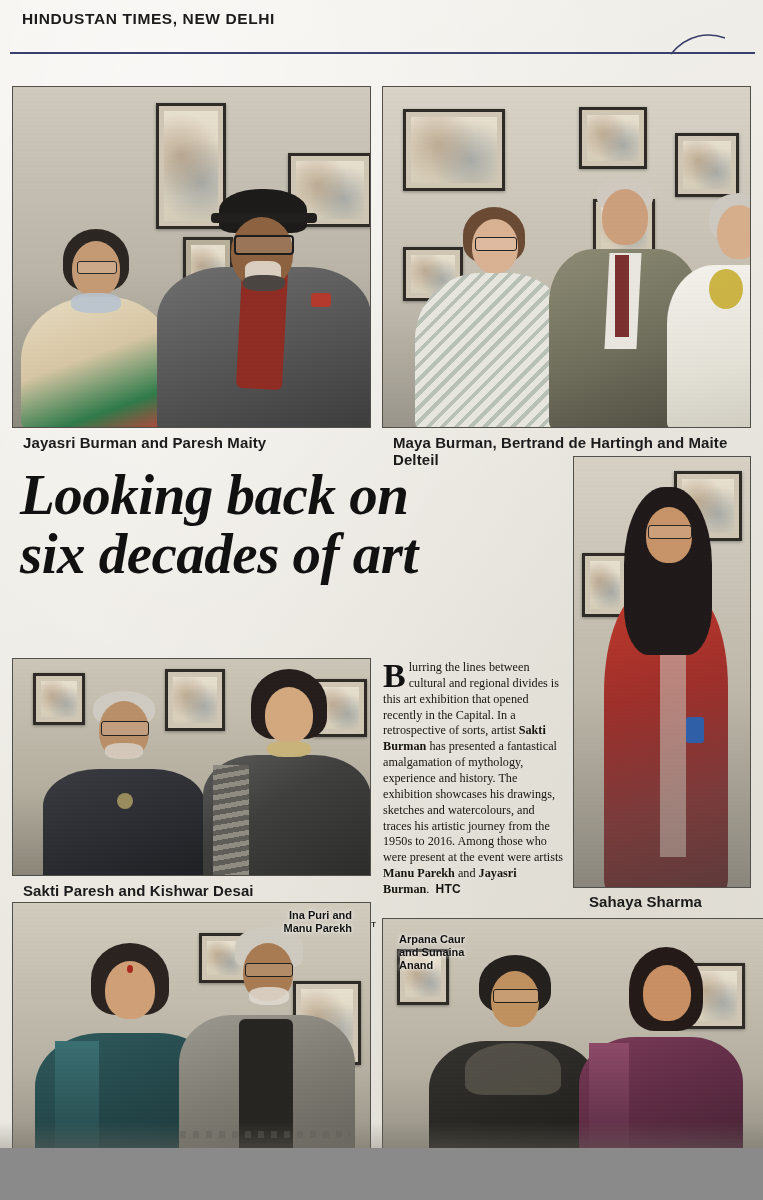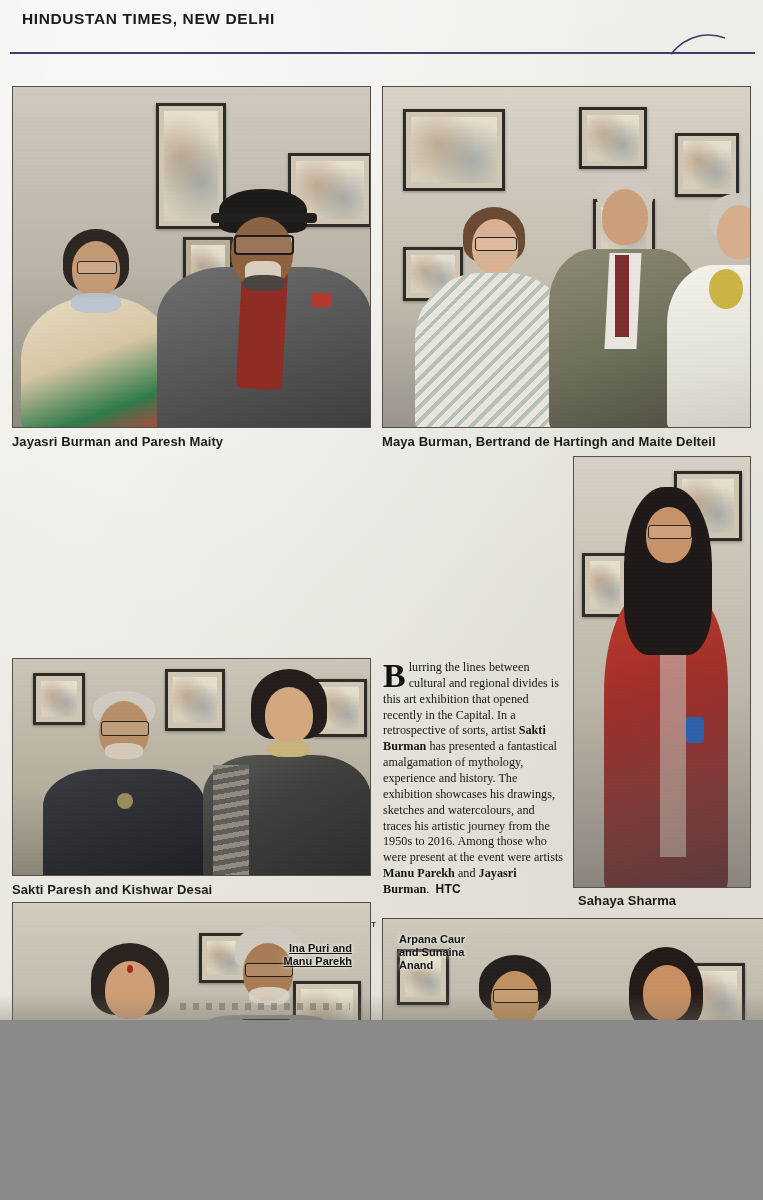--- a/index.html
+++ b/index.html
@@ -3,21 +3,21 @@
 <meta charset="utf-8">
 <style>
   html, body {
     margin: 0;
     padding: 0;
     background: #8a8a8a;
   }
   .page {
     position: relative;
     width: 763px;
-    height: 1020px;
+    height: 1148px;
     background: #f0abfc;
     overflow: hidden;
     font-family: "Liberation Serif", serif;
     color: #1a1a1a;
   }
   
   .paper-tint {
     position: absolute;
     inset: 0;
     background:
@@ -66,23 +66,24 @@
   .photo {
     position: absolute;
     overflow: hidden;
     background: #6d6a63;
     border: 1px solid rgba(0,0,0,0.25);
   }
   .cap {
     position: absolute;
     font-family: "Liberation Sans", sans-serif;
     font-weight: bold;
-    font-size: 13px;
+    font-size: 15px;
     color: #1b1b1b;
     letter-spacing: 0.1px;
+    margin-left: 11px;
   }
   .cap-onimg {
     position: absolute;
     font-family: "Liberation Sans", sans-serif;
     font-weight: bold;
     font-size: 11px;
     color: #111;
     line-height: 1.2;
     text-shadow: 0 0 3px rgba(255,255,255,0.85), 0 0 6px rgba(255,255,255,0.6);
   }
@@ -266,20 +267,24 @@
     <div class="person" style="left:292px; top:106px; width:136px; height:234px;">
       <div class="body" style="left:-8px; top:72px; width:132px; height:164px; background:linear-gradient(170deg,#f4f2ec 0%,#e3e0d6 60%,#cfcbbf 100%); border-radius:36% 34% 4% 4%;"></div>
       <div style="position:absolute; left:34px; top:76px; width:34px; height:40px; background:#c9b03b; border-radius:50%; opacity:0.95;"></div>
       <div class="hair" style="left:34px; top:0px; width:60px; height:48px; background:#cdc8c0;"></div>
       <div class="head" style="left:42px; top:12px; width:44px; height:54px; background:#d7ae8c;"></div>
     </div>
     <div class="grain"></div>
   </div>
   <div class="cap" style="left:382px; top:434px;">Maya Burman, Bertrand de Hartingh and Maite Delteil</div>
 
+  <div class="headline">
+    <div>Looking back on</div>
+    <div>six decades of art</div>
+  </div>
 
   <div class="photo" style="left:573px; top:456px; width:176px; height:430px;">
     <div class="wall" style="background:linear-gradient(180deg,#d6d1c4 0%,#bdb7a9 55%,#8b867c 100%);"></div>
     <div class="frame-art" style="left:100px; top:14px; width:62px; height:64px;"></div>
     <div class="frame-art" style="left:8px; top:96px; width:40px; height:58px;"></div>
     <div class="person" style="left:24px; top:30px; width:140px; height:400px;">
       <div class="body" style="left:6px; top:104px; width:124px; height:300px; background:linear-gradient(165deg,#c0392b 0%,#9e2f2a 35%,#7a3b3b 70%,#5d3a3a 100%); border-radius:34% 32% 4% 4%;"></div>
       <div style="position:absolute; left:62px; top:110px; width:26px; height:260px; background:linear-gradient(180deg,#d8d5cd,#b9b4a7); opacity:0.55;"></div>
       <div class="hair" style="left:26px; top:0px; width:88px; height:168px; background:#20191a; border-radius:46% 46% 28% 28%;"></div>
       <div class="head" style="left:48px; top:20px; width:46px; height:56px; background:#c79368;"></div>
@@ -336,21 +341,21 @@
 
     <div class="person" style="left:170px; top:20px; width:170px; height:252px;">
       <div class="body" style="left:-4px; top:92px; width:176px; height:162px; background:linear-gradient(160deg,#9c9990 0%,#7e7b72 45%,#5f5d56 100%); border-radius:30% 30% 4% 4%;"></div>
       <div style="position:absolute; left:56px; top:96px; width:54px; height:150px; background:#262521; border-radius:6px;"></div>
       <div class="hair" style="left:52px; top:4px; width:68px; height:40px; background:#cfcac0; border-radius:48% 48% 20% 20%;"></div>
       <div class="head" style="left:60px; top:20px; width:50px; height:58px; background:#a87b52;"></div>
       <div class="glasses" style="left:62px; top:40px; width:46px; height:12px; border:1.8px solid #201e1c; background:rgba(255,255,255,0.12);"></div>
       <div style="position:absolute; left:66px; top:64px; width:40px; height:18px; background:#dfdad1; border-radius:40%; opacity:0.85;"></div>
     </div>
     <div class="grain"></div>
-    <div class="cap-onimg" style="right:18px; top:39px; text-align:right;text-decoration:underline;">
+    <div class="cap-onimg" style="right:18px; top:6px; text-align:right;">
       <div>Ina Puri and</div>
       <div>Manu Parekh</div>
     </div>
   </div>
 
   <div class="photo" style="left:382px; top:918px; width:367px; height:256px;padding-left:48px;">
     <div class="wall" style="background:linear-gradient(180deg,#cfc9bb 0%,#b5afa1 60%,#8a857a 100%);"></div>
     <div class="frame-art" style="left:300px; top:44px; width:56px; height:60px;"></div>
     <div class="frame-art" style="left:14px; top:30px; width:46px; height:50px;"></div>
 

